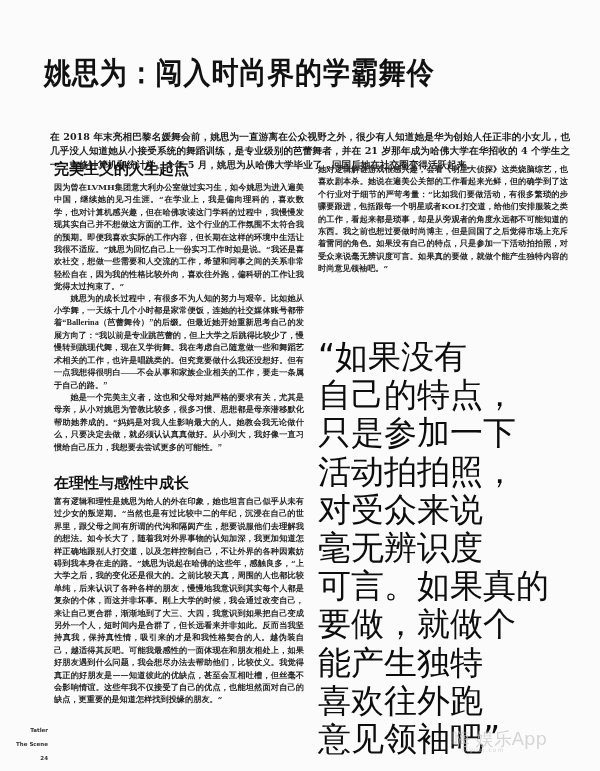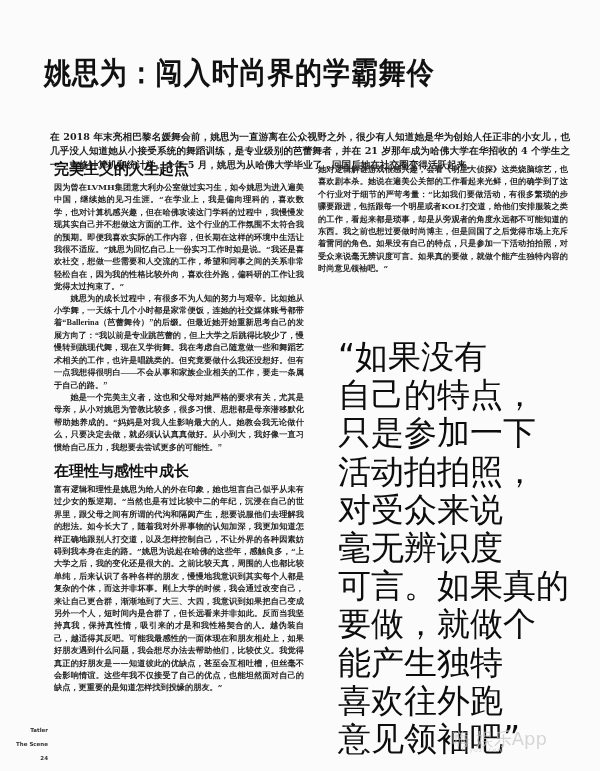--- a/index.html
+++ b/index.html
@@ -67,21 +67,21 @@
       font-weight: bold;
       color: #262626;
       text-align: justify;
       margin: 0;
     }
     .para.indent {
       text-indent: 2em;
       font-family: Liberation Serif, serif;
     }
     .section2 {
-      margin-top: 8px;
+      margin-top: 20px;
     }
     .col-right {
       position: absolute;
       left: 318px;
       top: 163px;
       width: 250px;
     }
     .pullquote {
       position: absolute;
       left: 318px;
@@ -89,21 +89,20 @@
       width: 270px;
       font-family: "DejaVu Sans", sans-serif;
       font-size: 33px;
       line-height: 38.2px;
       color: #0d0d0d;
       font-weight: normal;
     }
     .pullquote .ql {
       display: block;
       white-space: nowrap;
-      margin-left: 20px;
     }
     .folio {
       position: absolute;
       left: 6px;
       width: 42px;
       text-align: right;
       font-family: "DejaVu Sans", sans-serif;
       font-size: 5.5px;
       font-weight: bold;
       color: #333;

